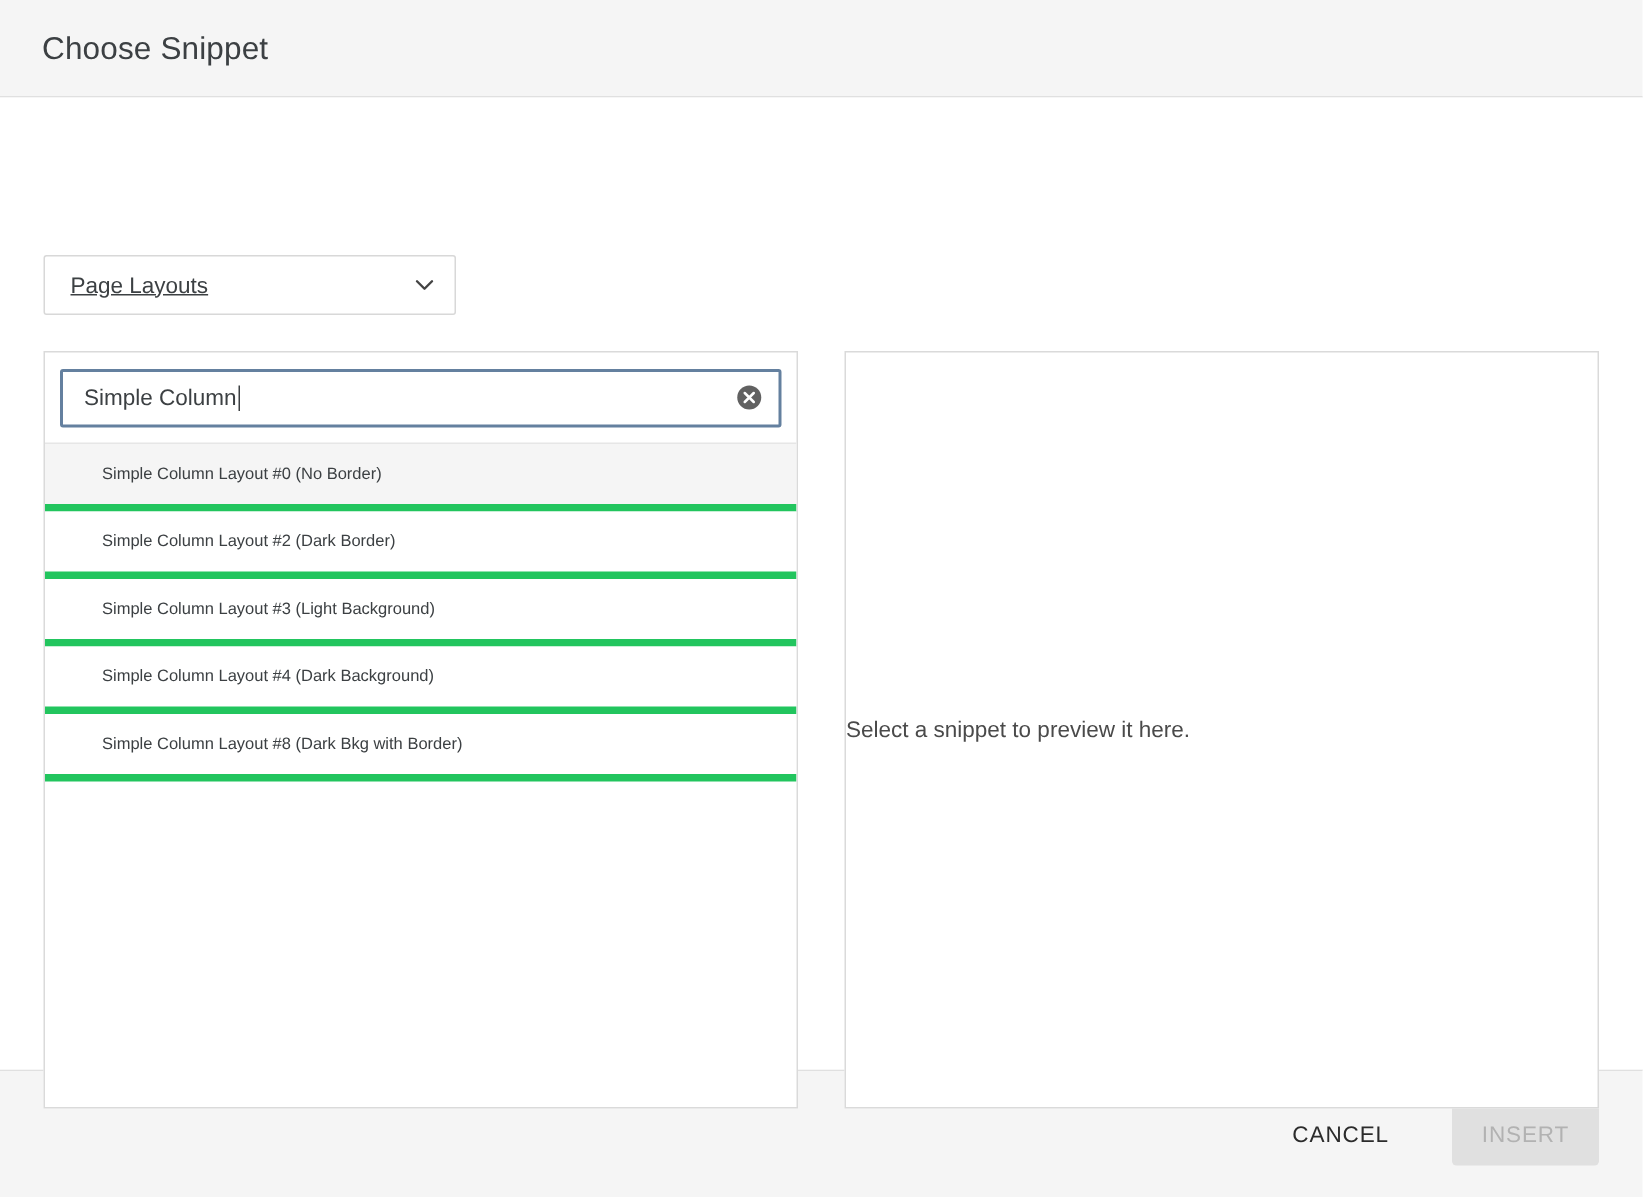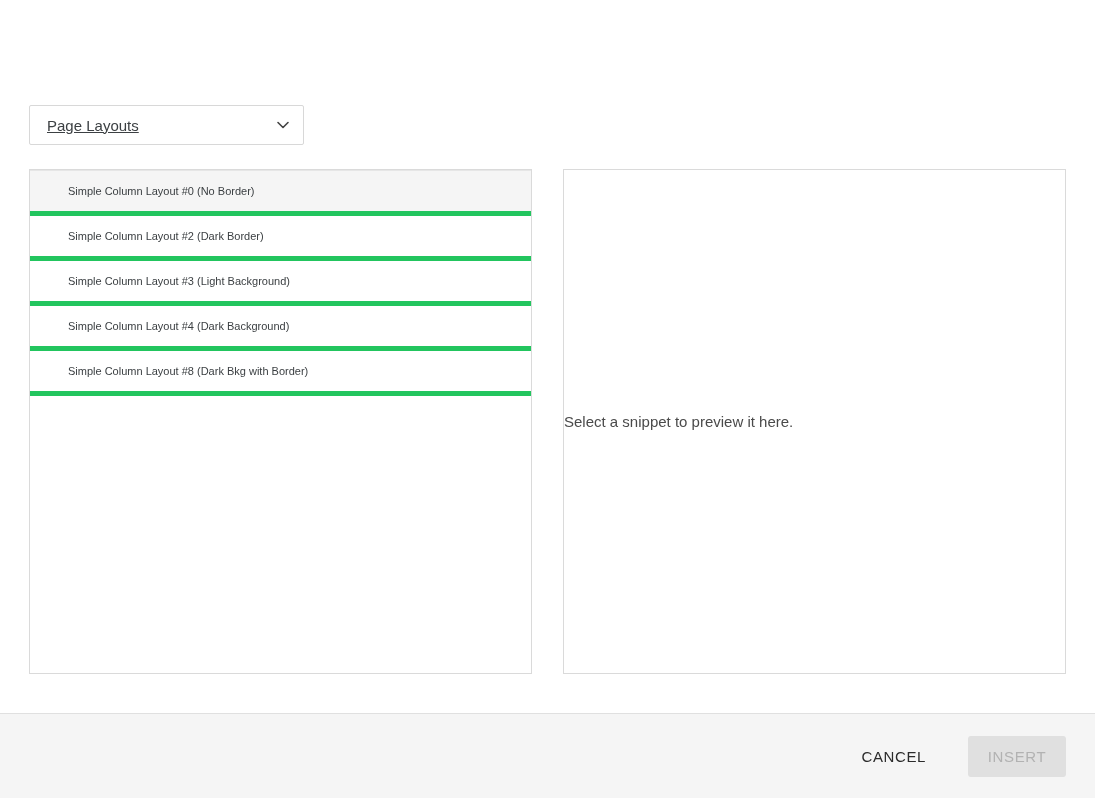--- a/index.html
+++ b/index.html
@@ -223,38 +223,55 @@
     height: 41px;
     border-radius: 3px;
     cursor: default;
   }
 </style>
 </head>
 <body>
 
 <div class="dialog">
 
+  <div class="dialog-header">
+    <div class="dialog-title">Choose Snippet</div>
+  </div>
 
   <div class="dialog-body">
 
     <div class="category-select-wrap">
       <div class="category-select">
         <span>Page Layouts</span>
       </div>
       <span class="chevron-down">
         <svg viewBox="0 0 14 14" width="14" height="14" aria-hidden="true">
           <path d="M2 4.5 L7 9.5 L12 4.5" fill="none" stroke="#444444" stroke-width="1.6" stroke-linecap="round" stroke-linejoin="round"></path>
         </svg>
       </span>
     </div>
 
     <div class="panes">
 
       <div class="list-panel">
 
+        <div class="search-row">
+          <div class="search-box">
+            <div class="search-text-wrap">
+              <span>Simple Column</span>
+                <span class="caret"></span>
+            </div>
+            <span class="clear-icon">
+              <svg viewBox="0 0 17 17" width="17" height="17" aria-hidden="true">
+                <circle cx="8.5" cy="8.5" r="8" fill="#616161"></circle>
+                <path d="M5.5 5.5 L11.5 11.5 M11.5 5.5 L5.5 11.5" stroke="#ffffff" stroke-width="1.7" stroke-linecap="round"></path>
+              </svg>
+            </span>
+          </div>
+        </div>
 
         <div class="snippet-list">
           <div class="snippet-item active">
             <span>Simple Column Layout #0 (No Border)</span>
           </div>
           <div class="snippet-item">
             <span>Simple Column Layout #2 (Dark Border)</span>
           </div>
           <div class="snippet-item">
             <span>Simple Column Layout #3 (Light Background)</span>

